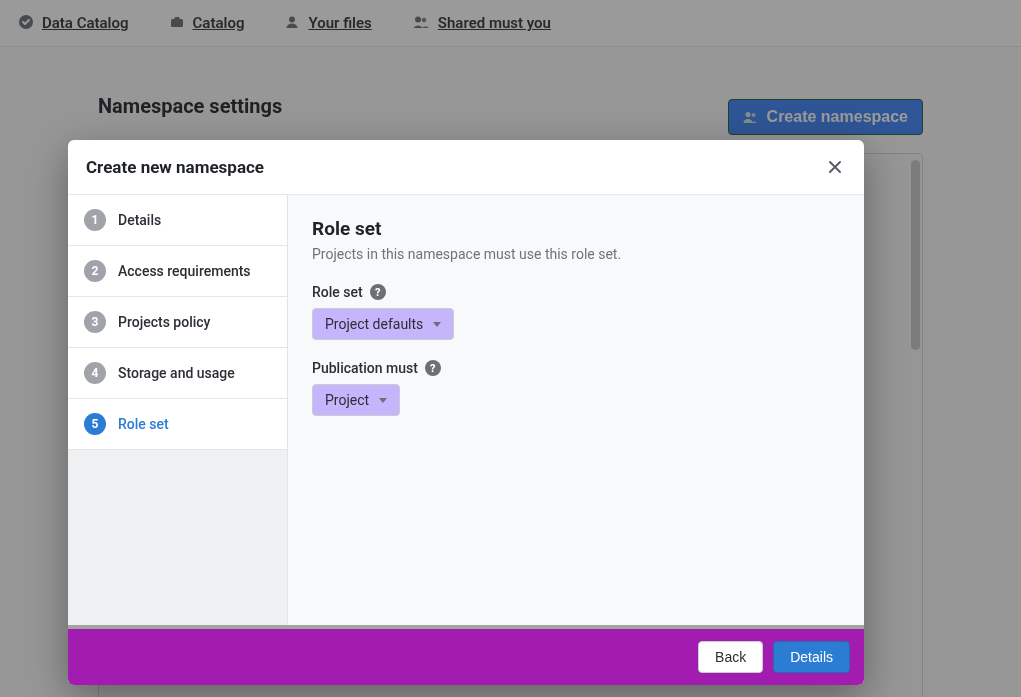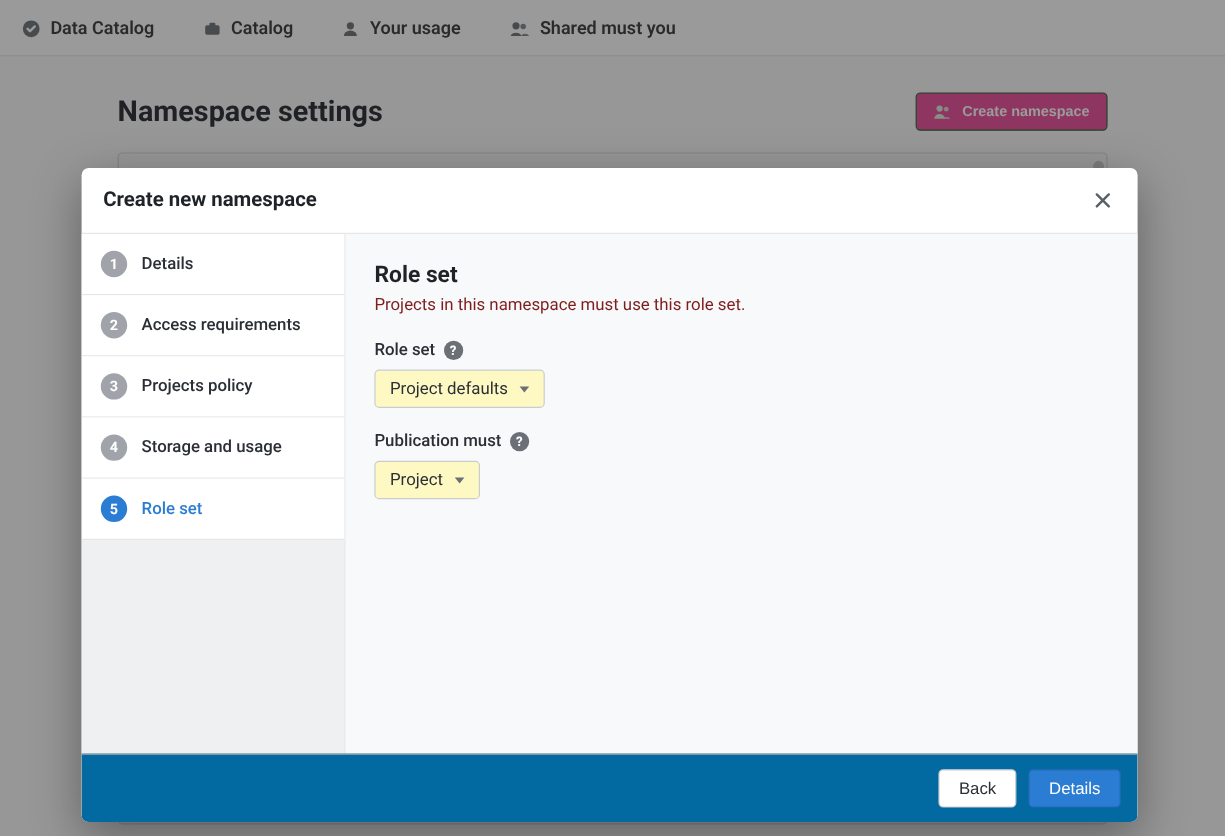--- a/index.html
+++ b/index.html
@@ -13,42 +13,43 @@
   }
   .topbar {
     display: flex; align-items: center; gap: 40px;
     padding: 14px 18px;
     border-bottom: 1px solid #e5e5e5;
     background: #fff;
     font-size: 15px;
     color: #333;
   }
   .topbar .nav-item {
-    display: flex; align-items: flex-end; gap: 8px;
+    display: flex; align-items: flex-start; gap: 8px; text-decoration: underline;
   }
   .topbar .ticon { color: #6b6f76; display: inline-flex; }
   .topbar .tlabel { font-weight: 600; color: #333; }
 
   .page-body {
     padding: 30px 60px;
   }
   .page-heading-row {
     display: flex; align-items: center; justify-content: space-between;
     padding: 0 38px 18px 38px;
   }
   .page-heading {
-    font-size: 24px; font-weight: 700; color: #1f2328;
+    font-size: 20px; font-weight: 700; color: #1f2328;
   }
   .create-btn {
     display: inline-flex; align-items: center; gap: 8px;
-    background: #ec4899; color: #fff;
+    background: #3b82f6; color: #fff;
     padding: 8px 14px; border-radius: 4px;
     border: 1px solid #236231;
-    font-size: 12px; font-weight: 600;
-    cursor: pointer;
+    font-size: 16px; font-weight: 600;
+    cursor: pointer;
+    margin-top: 22px;
   }
   .panel-shell {
     margin: 0 38px;
     border: 1px solid #d6d6d6;
     border-radius: 4px;
     height: 560px;
     background: #f7f7f7;
     overflow: hidden;
     position: relative;
   }
@@ -64,21 +65,21 @@
   
   .dim {
     position: absolute; inset: 0;
     background: rgba(30,30,30,0.45);
   }
 
   
   .dialog {
     position: absolute;
     left: 68px; top: 140px;
-    width: 880px; height: 545px;
+    width: 796px; height: 545px;
     background: #fff;
     border-radius: 6px;
     box-shadow: 0 12px 40px rgba(0,0,0,0.35);
     display: flex; flex-direction: column;
     overflow: hidden;
   }
   .dialog-header {
     display: flex; align-items: center; justify-content: space-between;
     padding: 16px 18px;
     border-bottom: 1px solid #e6e6e6;
@@ -128,60 +129,60 @@
     flex: 1;
     background: #f8f9fa;
     padding: 22px 24px;
     overflow: auto;
   }
   .section-title {
     font-size: 19px; font-weight: 700; color: #1f2328;
     margin-bottom: 6px;
   }
   .section-sub {
-    font-size: 14px; color: #7f1d1d;
+    font-size: 14px; color: #737373;
     margin-bottom: 22px;
   }
   .field { margin-bottom: 20px; }
   .field-label-row {
     display: flex; align-items: center; gap: 7px;
     margin-bottom: 8px;
   }
   .field-label {
     font-size: 14px; color: #2b2f35; font-weight: 500;
   }
   .help-icon {
     width: 16px; height: 16px; border-radius: 50%;
     background: #6b6f76; color: #fff;
     display: inline-flex; align-items: center; justify-content: center;
     font-size: 11px; font-weight: 800;
     cursor: pointer;
   }
   .select {
     display: inline-flex; align-items: center; gap: 10px;
-    background: #fef9c3;
+    background: #c4b5fd;
     border: 1px solid #c9cdd2;
     border-radius: 4px;
     padding: 7px 12px;
     font-size: 14px;
     color: #2b2f35;
     cursor: pointer;
   }
   .caret {
     width: 0; height: 0;
     border-left: 4px solid transparent;
     border-right: 4px solid transparent;
     border-top: 5px solid #6b6f76;
   }
 
   .dialog-footer {
-    border-top: 1px solid #a3a3a3;
+    border-top: 4px solid #a3a3a3;
     padding: 12px 14px;
     display: flex; justify-content: flex-end; gap: 10px;
-    background: #0369a1;
+    background: #a21caf;
   }
   .btn {
     padding: 7px 16px;
     border-radius: 4px;
     font-size: 14px;
     font-weight: 500;
     cursor: pointer;
     border: 1px solid transparent;
   }
   .btn-secondary {
@@ -218,21 +219,21 @@
       </span>
       <span class="tlabel">Catalog</span>
     </div>
     <div class="nav-item">
       <span class="ticon">
         <svg width="16" height="16" viewBox="0 0 16 16">
             <circle cx="8" cy="5.5" r="3" fill="#6b6f76"></circle>
             <path d="M2.5 14 a5.5 4.5 0 0 1 11 0 Z" fill="#6b6f76"></path>
           </svg>
       </span>
-      <span class="tlabel">Your usage</span>
+      <span class="tlabel">Your files</span>
     </div>
     <div class="nav-item">
       <span class="ticon">
         <svg width="18" height="16" viewBox="0 0 18 16">
             <circle cx="6" cy="5.5" r="3" fill="#6b6f76"></circle>
             <circle cx="12" cy="6" r="2.3" fill="#6b6f76" opacity="0.85"></circle>
             <path d="M1.5 14 a4.8 4 0 0 1 9 0 Z" fill="#6b6f76"></path>
             <path d="M10 14 a4 3.5 0 0 1 7 0 Z" fill="#6b6f76" opacity="0.85"></path>
           </svg>
       </span>

